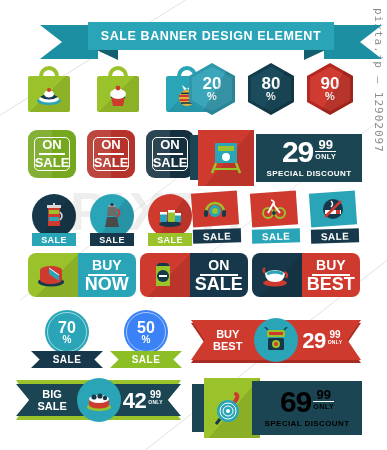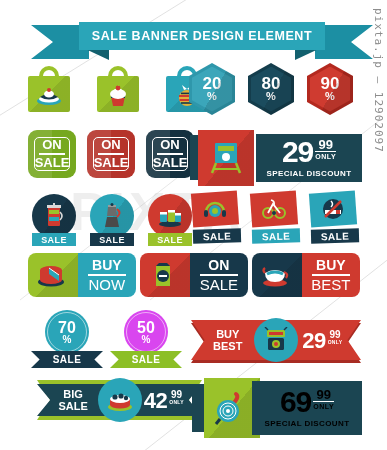--- a/index.html
+++ b/index.html
@@ -9,21 +9,21 @@
   
   .wm{position:absolute;right:2px;top:8px;width:18px;height:200px;
       writing-mode:vertical-rl;text-orientation:mixed;
       font-family:"DejaVu Sans Mono",monospace;font-size:11px;color:#8d8d8d;letter-spacing:1px;}
   .wmbig{position:absolute;left:70px;top:180px;width:250px;height:90px;
       font-family:"Liberation Sans",sans-serif;font-size:54px;font-weight:bold;
       color:rgba(150,150,150,0.16);letter-spacing:4px;pointer-events:none;}
   .diag{position:absolute;inset:0;pointer-events:none;}
 
   
-  .hdr{position:absolute;left:31px;top:22px;width:342px;height:38px;}
+  .hdr{position:absolute;left:40px;top:22px;width:342px;height:38px;}
   .hdr .tail{position:absolute;top:3px;width:58px;height:34px;background:#1c8fa3;}
   .hdr .tailL{left:0;clip-path:polygon(0 0,100% 0,100% 100%,0 100%,22px 50%);}
   .hdr .tailR{right:0;clip-path:polygon(0 0,100% 0,calc(100% - 22px) 50%,100% 100%,0 100%);}
   .hdr .fold{position:absolute;top:24px;width:30px;height:14px;background:#12606e;}
   .hdr .foldL{left:48px;clip-path:polygon(0 0,100% 0,100% 100%);}
   .hdr .foldR{right:48px;clip-path:polygon(0 0,100% 0,0 100%);}
   .hdr .main{position:absolute;left:48px;right:48px;top:0;height:28px;background:#2aa5b8;
       display:flex;align-items:center;justify-content:center;}
   .hdr .main span{color:#fff;font-size:12.5px;font-weight:bold;letter-spacing:.6px;}
 
@@ -82,21 +82,21 @@
   .tcard .tag span{color:#fff;font-size:10px;font-weight:bold;letter-spacing:.4px;}
 
   
   .wbtn{position:absolute;width:108px;height:44px;border-radius:8px;overflow:hidden;display:flex;}
   .wbtn .lft{width:46%;height:100%;position:relative;}
   .wbtn .lshd{position:absolute;inset:0;background:linear-gradient(135deg,rgba(0,0,0,0) 55%,rgba(0,0,0,.10) 55%);}
   .wbtn .ico{position:absolute;left:9px;top:9px;width:28px;height:26px;}
   .wbtn .rgt{flex:1;height:100%;display:flex;flex-direction:column;align-items:center;justify-content:center;}
   .wbtn .l1{color:#fff;font-size:14px;font-weight:bold;line-height:15px;}
   .wbtn .rule{width:64%;height:1.5px;background:#fff;margin:1.5px 0;}
-  .wbtn .l2{color:#fff;font-size:15px;font-weight:normal;line-height:15px;}
+  .wbtn .l2{color:#fff;font-size:18px;font-weight:bold;line-height:15px;}
 
   
   .pcirc{position:absolute;width:72px;height:58px;}
   .pcirc .ring{position:absolute;left:14px;top:0;width:44px;height:44px;border-radius:50%;
       display:flex;flex-direction:column;align-items:center;justify-content:center;}
   .pcirc .ring:after{content:"";position:absolute;left:2px;top:2px;right:2px;bottom:2px;border-radius:50%;
       border:1.5px solid rgba(255,255,255,.55);}
   .pcirc .n{color:#fff;font-size:16px;font-weight:bold;line-height:15px;position:relative;}
   .pcirc .p{color:#fff;font-size:10px;font-weight:bold;line-height:10px;position:relative;}
   .pcirc .rib2{position:absolute;left:0;bottom:0;width:72px;height:17px;
@@ -417,21 +417,21 @@
     <div class="ring" style="background:#2aa5b8;">
       <span class="n">70</span>
       <span class="p">%</span>
     </div>
     <div class="rib2" style="background:#17384a;">
       <span>SALE</span>
     </div>
   </div>
 
   <div class="pcirc" style="left:110px;top:310px;">
-    <div class="ring" style="background:#d946ef;">
+    <div class="ring" style="background:#3b82f6;">
       <span class="n">50</span>
       <span class="p">%</span>
     </div>
     <div class="rib2" style="background:#8cbf26;">
       <span>SALE</span>
     </div>
   </div>
 
   <div class="lrib" style="left:191px;top:320px;width:170px;">
     <div class="edge" style="background:#a82c23;top:3px;"></div>
@@ -453,21 +453,21 @@
     </div>
     <div class="prc">
       <span class="big">29</span>
       <span class="sup">
         <span class="c">99</span>
         <span class="o">ONLY</span>
       </span>
     </div>
   </div>
 
-  <div class="lrib" style="left:37px;top:380px;width:165px;">
+  <div class="lrib" style="left:16px;top:380px;width:165px;">
     <div class="edge" style="background:#9ac22a;top:0;"></div>
     <div class="band" style="background:#1b4552;top:4px;height:32px;"></div>
     <div class="lbl">
       <span class="a">BIG</span>
       <span class="b">SALE</span>
     </div>
     <div class="mid" style="background:#2aa5b8;">
       <svg class="ico" viewBox="0 0 26 26">
         <ellipse cx="13" cy="20" rx="12" ry="4" fill="#9ac22a"></ellipse>
         <path d="M3 12 h20 v6 a10 3.5 0 0 1 -20 0Z" fill="#cf3a2f"></path>

